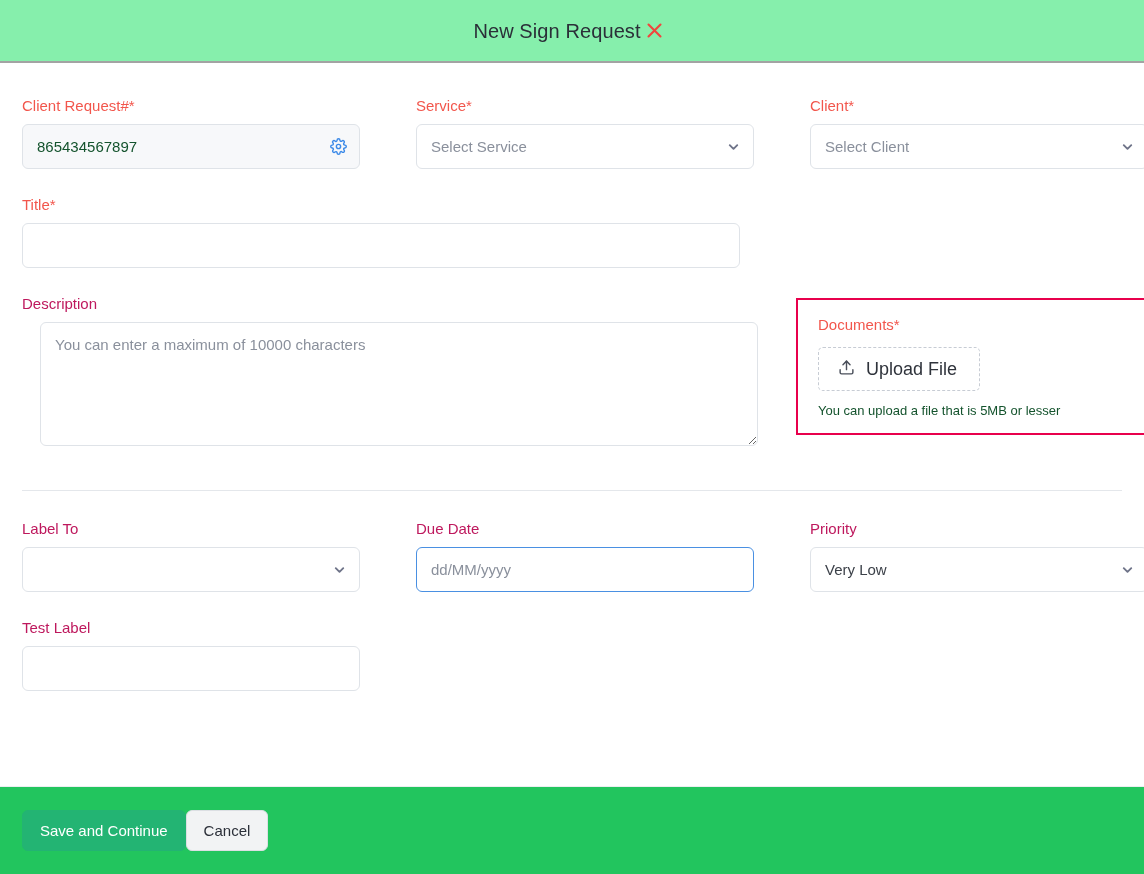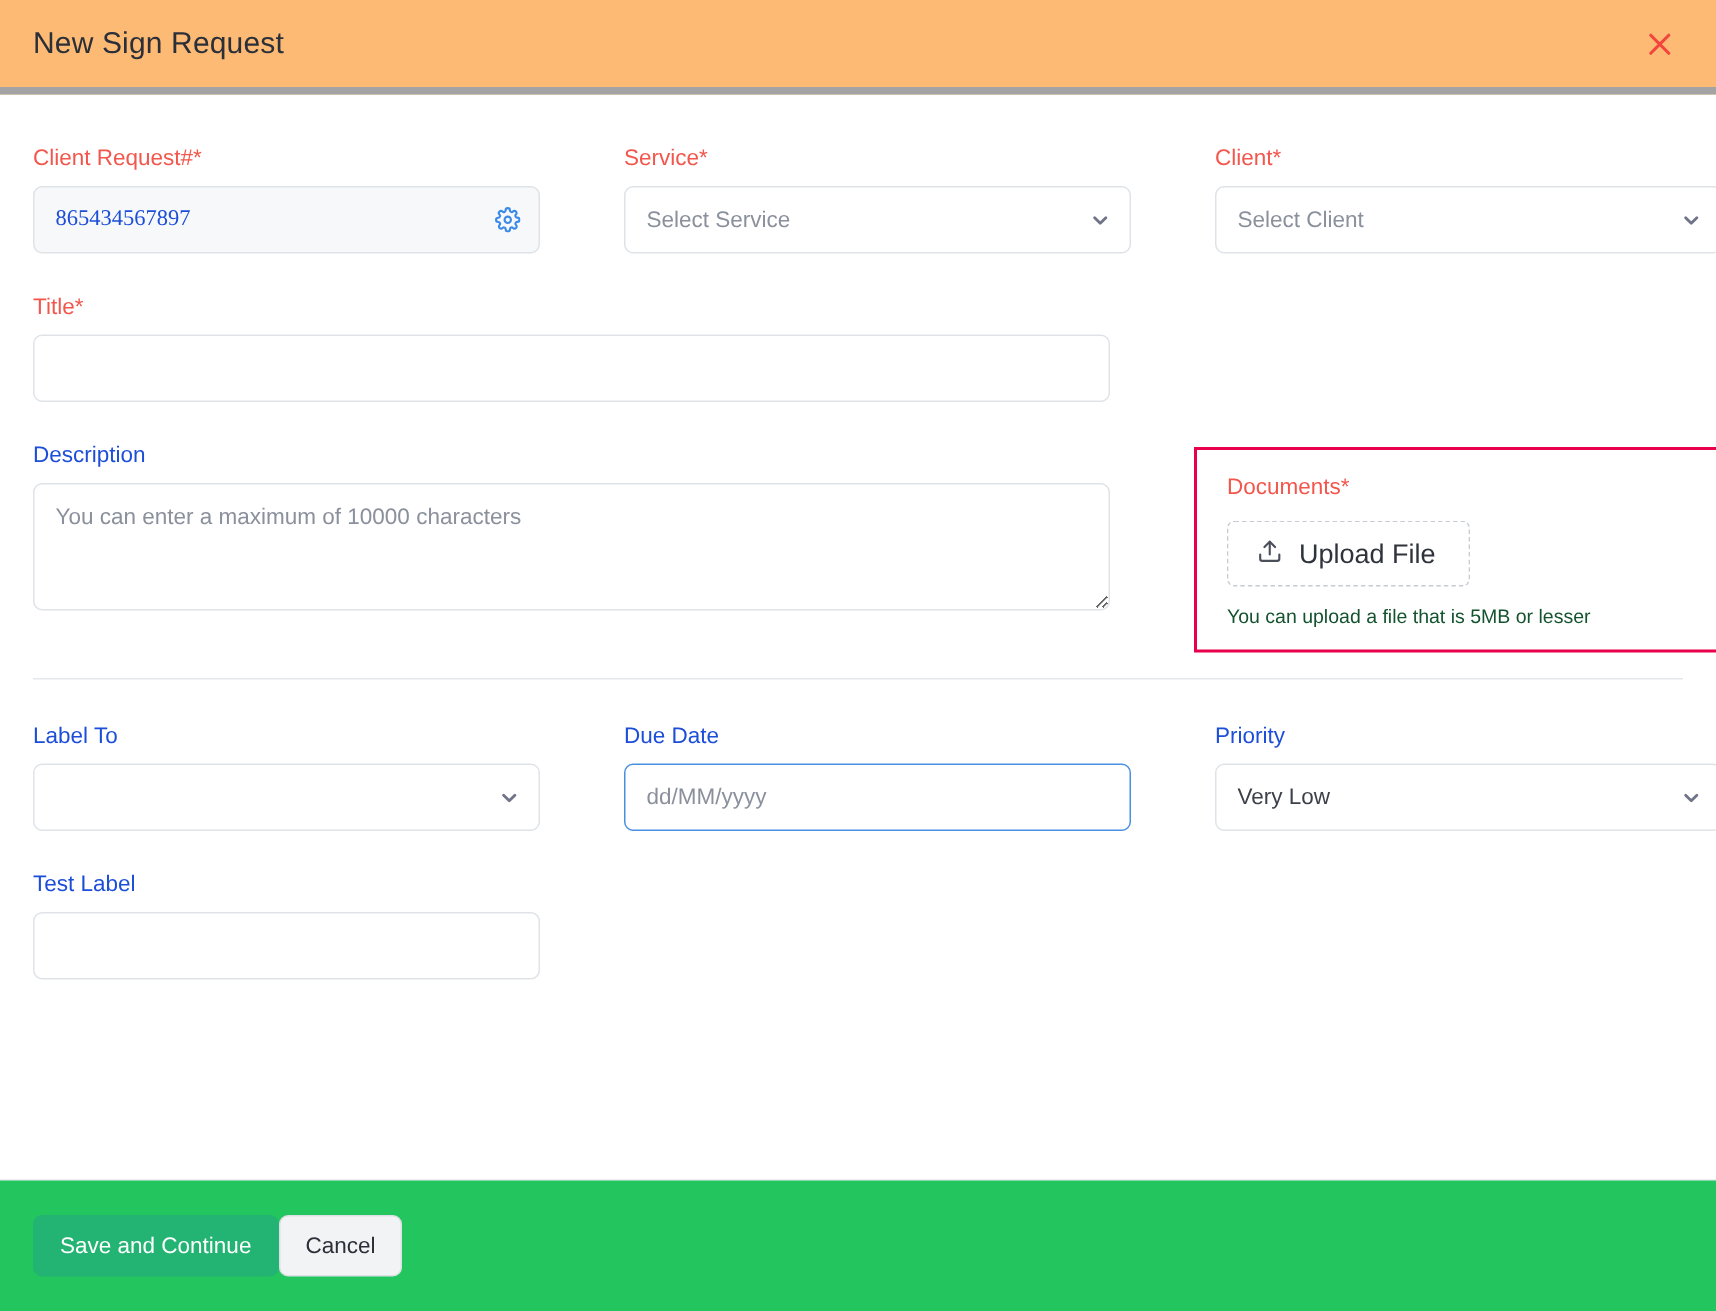--- a/index.html
+++ b/index.html
@@ -18,25 +18,25 @@
     background: #ffffff;
     display: flex;
     flex-direction: column;
     overflow: hidden;
   }
 
   
   .dialog-header {
     height: 63px;
     min-height: 63px;
-    background: #fdba74;
-    border-bottom: 5px solid #a3a3a3;
+    background: #86efac;
+    border-bottom: 2px solid #a3a3a3;
     display: flex;
     align-items: center;
-    justify-content: space-between;
+    justify-content: center;
     padding: 0 24px 0 22px;
   }
   .dialog-title {
     font-size: 20px;
     color: #2b2f38;
     letter-spacing: .1px;
     font-weight: 400;
     line-height: 24px;
   }
   .close-btn {
@@ -68,21 +68,21 @@
     width: 718px;
     flex: 0 0 718px;
   }
 
   .field { margin-bottom: 27px; }
 
   label.fld-label {
     display: block;
     font-size: 15px;
     line-height: 18px;
-    color: #1d4ed8;
+    color: #be185d;
     margin-bottom: 9px;
     font-weight: 400;
   }
   label.fld-label.required { color: #f2564c; }
 
   .input,
   .select,
   .textarea {
     width: 100%;
     height: 45px;
@@ -93,22 +93,21 @@
     color: #3c4149;
     padding: 0 14px;
     font-family: "Liberation Sans", sans-serif;
     outline: none;
   }
   .input::placeholder,
   .textarea::placeholder { color: #8a909c; }
 
   .input-readonly {
     background: #f7f8fa;
-    color: #1d4ed8;
-    font-family: Liberation Serif, serif;
+    color: #14532d;
   }
 
   .input-wrap { position: relative; }
   .input-wrap .trailing-icon {
     position: absolute;
     right: 13px;
     top: 50%;
     transform: translateY(-50%);
     width: 18px; height: 18px;
     display: flex; align-items: center; justify-content: center;
@@ -133,24 +132,25 @@
   .select-wrap .chev {
     position: absolute;
     right: 13px;
     top: 50%;
     transform: translateY(-50%);
     pointer-events: none;
     display: flex;
   }
 
   .textarea {
-    height: 85px;
+    height: 124px;
     padding: 12px 14px;
     resize: vertical;
     line-height: 20px;
+    margin-left: 18px;
   }
 
   .input-focused {
     border: 1px solid #4a90e2;
     box-shadow: none;
   }
 
   
   .docs-box {
     border: 2px solid #e8004c;

